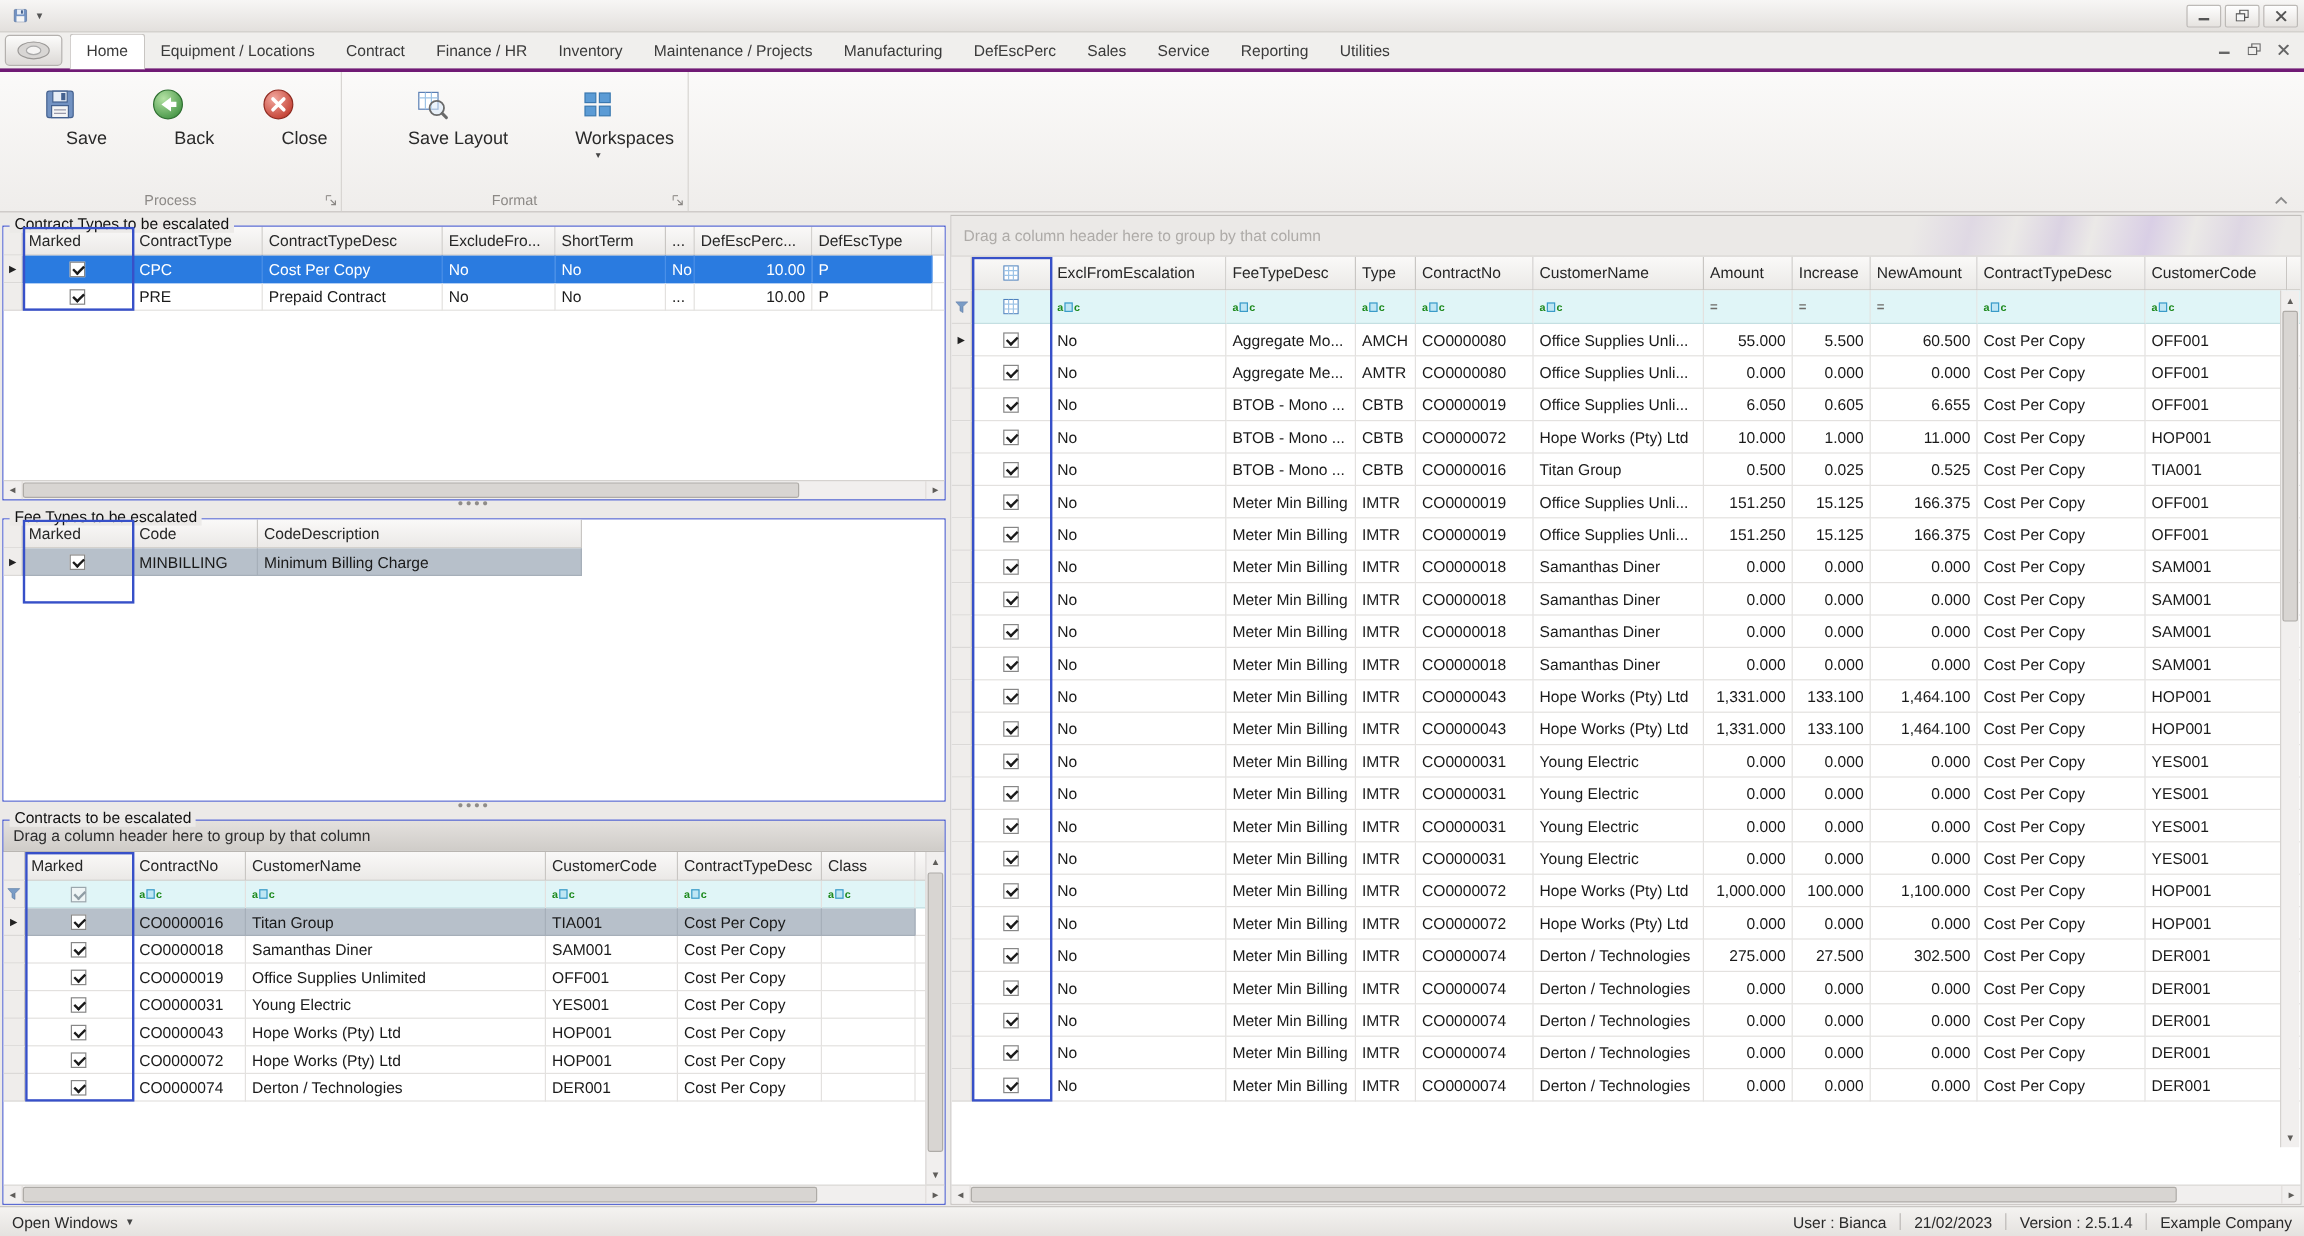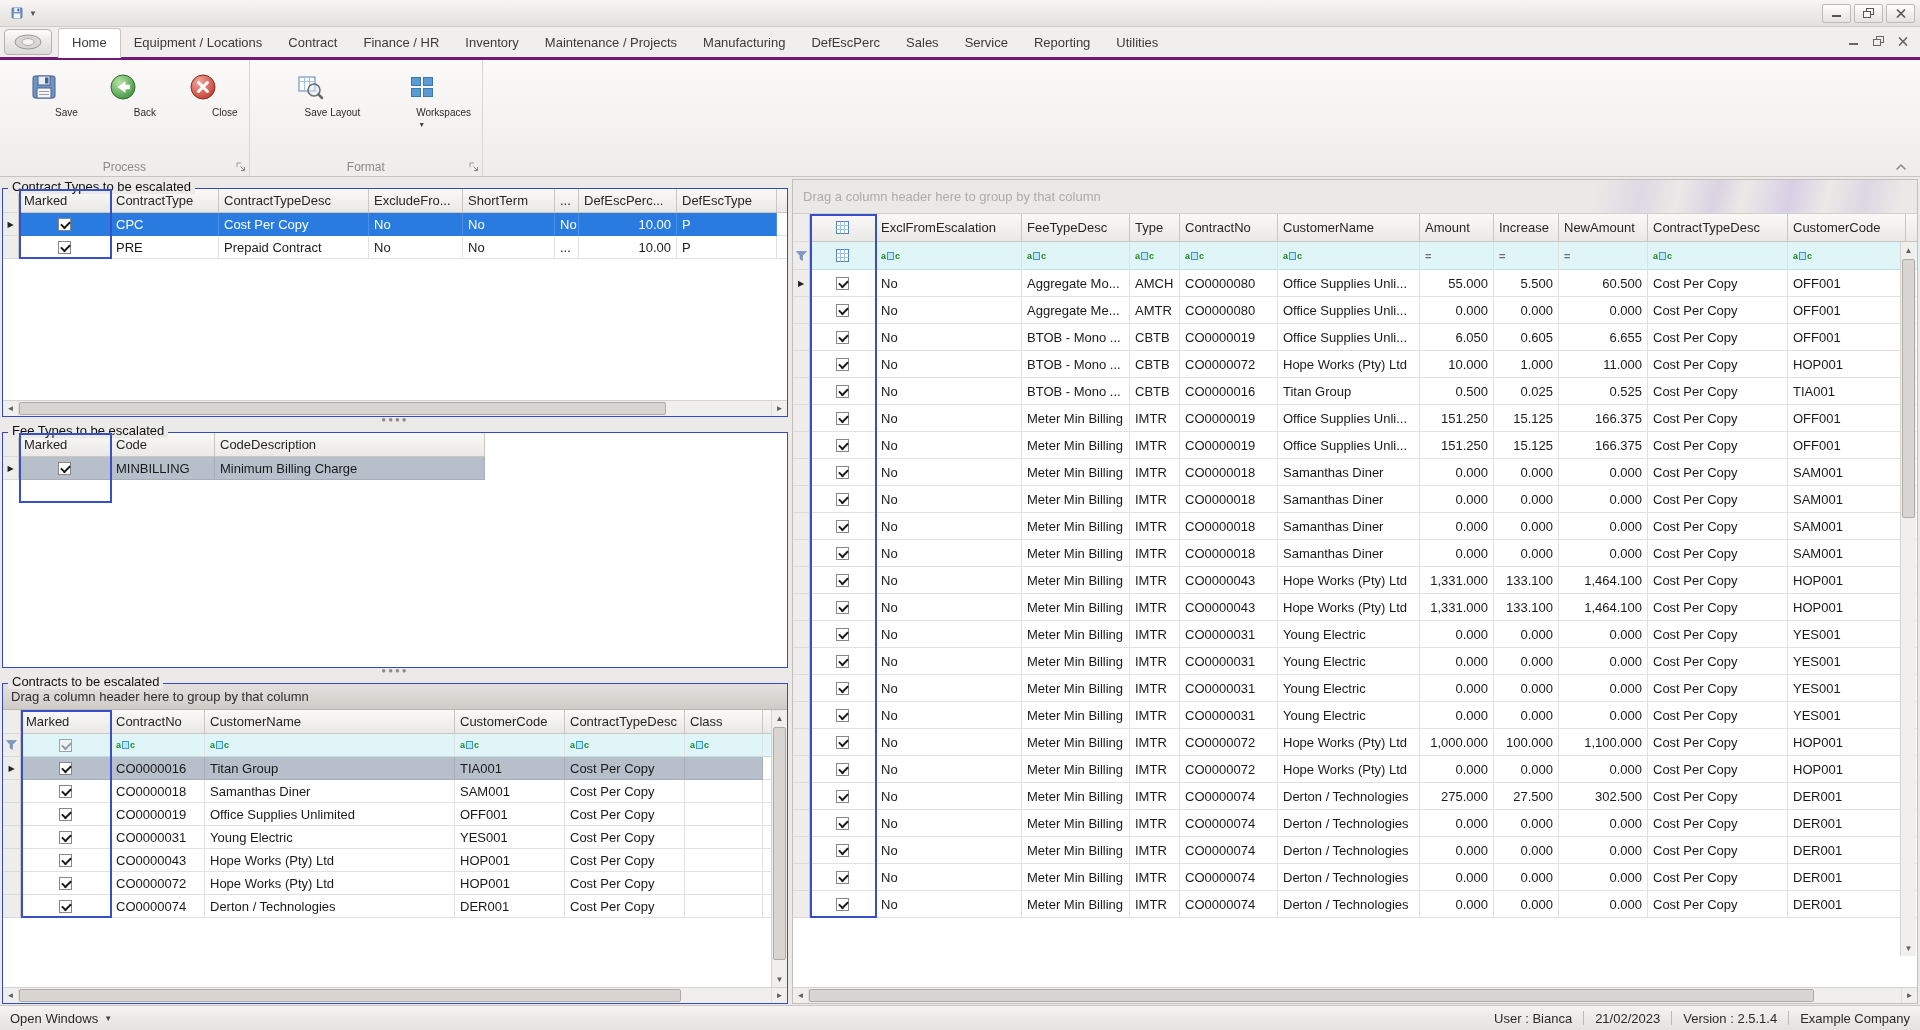--- a/index.html
+++ b/index.html
@@ -29,21 +29,21 @@
                 border-radius:3px 3px 0 0; }
   .mdi-btns { margin-left:auto; display:flex; gap:14px; align-items:center; padding:0 12px 8px; }
 
   
   .ribbon { height:117px; flex:0 0 117px; background:linear-gradient(#fbfaf9,#efedeb); border-bottom:1px solid #c7c4c1;
             display:flex; position:relative; }
   .rgroup { display:flex; flex-direction:column; border-right:1px solid #d8d5d2; padding-top:3px; }
   .rgroup-buttons { flex:1; display:flex; align-items:flex-start; padding:3px 6px 0; gap:2px; }
   .rbtn { min-width:66px; display:flex; flex-direction:column; align-items:center; gap:5px; padding:5px 4px 2px;
           border:1px solid transparent; border-radius:3px; }
-  .rbtn-label { font-size:10px; color:#2a2a2a; white-space:nowrap;margin-left:44px; }
+  .rbtn-label { font-size:15px; color:#2a2a2a; white-space:nowrap;margin-left:44px; }
   .drop-arrow { font-size:7px; color:#444; margin-top:-2px; }
   .rgroup-label { height:19px; position:relative; display:flex; align-items:center; justify-content:center;
                   color:#8c8986; font-size:12px; }
   .launcher { position:absolute; right:3px; bottom:4px; line-height:0; }
   .ribbon-collapse { position:absolute; right:12px; bottom:5px; line-height:0; }
 
   
   .main { flex:1; display:flex; padding:2px 2px 1px; gap:4px; min-height:0; }
   .leftcol { width:786px; flex:0 0 786px; display:flex; flex-direction:column; min-height:0; }
 

